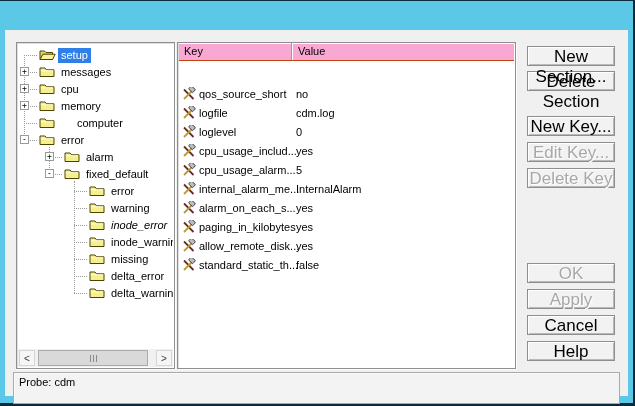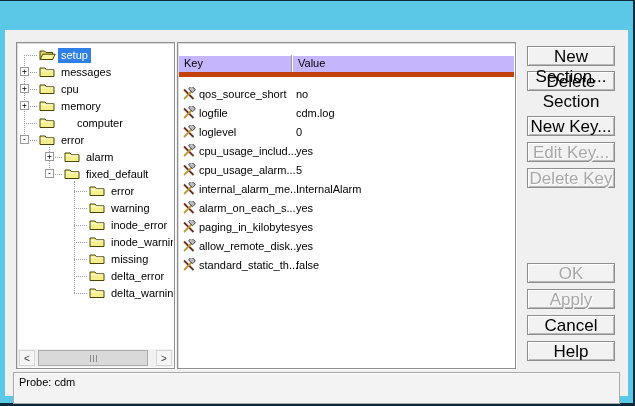--- a/index.html
+++ b/index.html
@@ -48,22 +48,22 @@
   .sb-btn{width:16px;height:16px;margin:0 1px;box-sizing:border-box;background:#F6F6F6;
           border:1px solid #D5D5D5;color:#3c3c3c;font-size:10px;line-height:13px;
           text-align:center;padding:0;cursor:default;}
   .sb-track{flex:1;height:16px;position:relative;}
   .sb-thumb{position:absolute;left:2px;top:0;width:110px;height:16px;box-sizing:border-box;
           background:#D9D9D9;border:1px solid #ABABAB;display:flex;gap:2px;
           align-items:center;justify-content:center;}
   .grip{width:1px;height:7px;background:#8a8a8a;}
   
   .list-panel{position:absolute;left:172px;top:12px;width:337px;height:325px;overflow:hidden;}
-  .list-header{position:absolute;left:1px;top:12px;right:1px;height:17px;
-          background:#c4b5fd;border-bottom:5px solid #c2410c;
+  .list-header{position:absolute;left:1px;top:0;right:1px;height:17px;
+          background:#f9a8d4;border-bottom:1px solid #c2410c;
           box-shadow:inset 0 1px 0 #fff;}
   .hcell{position:absolute;top:0;height:17px;line-height:17px;padding-left:5px;
           box-sizing:border-box;cursor:default;}
   .hcell-key{left:0;width:113px;border-right:1px solid #9c9c9c;
           box-shadow:1px 0 0 #fff;}
   .hcell-value{left:114px;right:0;}
   .list-rows{position:absolute;left:1px;top:19px;right:1px;bottom:1px;background:#fff;margin-top:23px;}
   .list-row{position:absolute;left:0;right:0;height:19px;}
   .kicon{position:absolute;left:3px;top:2px;}
   .kcell{position:absolute;left:20px;top:3px;white-space:nowrap;}
@@ -200,21 +200,21 @@
   </div>
           <div class="tree-row" style="top: 139px;">
     <div class="stub" style="left: 56px; width: 13px;"></div>
 
     <svg class="folder folder-closed" width="16" height="13" viewBox="0 0 16 13" style="left: 71px;">
       <path d="M1 3 L6 3 L7.5 4.8 L15 4.8 L15 11.5 L1 11.5 Z" fill="#F6EF8E" stroke="#4a4400" stroke-width="1"></path>
       <path d="M1.8 5.8 L14.2 5.8" stroke="#FFFDE0" stroke-width="1"></path>
     </svg>
     <span class="tlabel" style="left: 90px;">error</span>
   </div>
-          <div class="tree-row" style="top: 173px;">
+          <div class="tree-row" style="top: 173px; font-style: italic;">
     <div class="stub" style="left: 56px; width: 13px;"></div>
 
     <svg class="folder folder-closed" width="16" height="13" viewBox="0 0 16 13" style="left: 71px;">
       <path d="M1 3 L6 3 L7.5 4.8 L15 4.8 L15 11.5 L1 11.5 Z" fill="#F6EF8E" stroke="#4a4400" stroke-width="1"></path>
       <path d="M1.8 5.8 L14.2 5.8" stroke="#FFFDE0" stroke-width="1"></path>
     </svg>
     <span class="tlabel" style="left: 90px;">inode_error</span>
   </div>
           <div class="tree-row" style="top: 190px;">
     <div class="stub" style="left: 56px; width: 13px;"></div>

